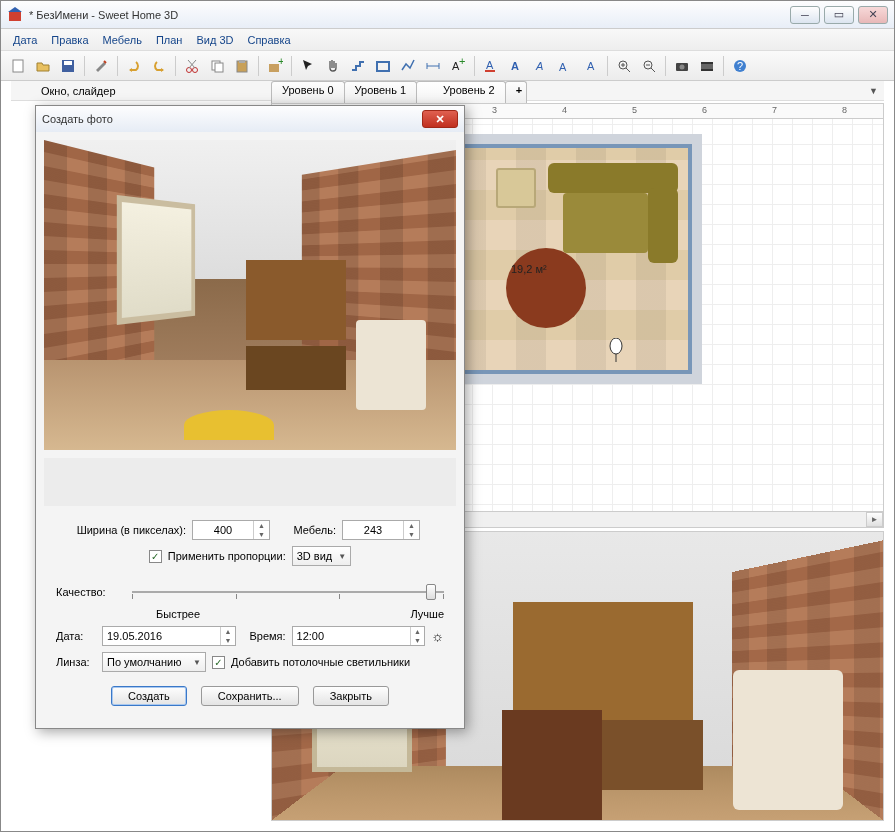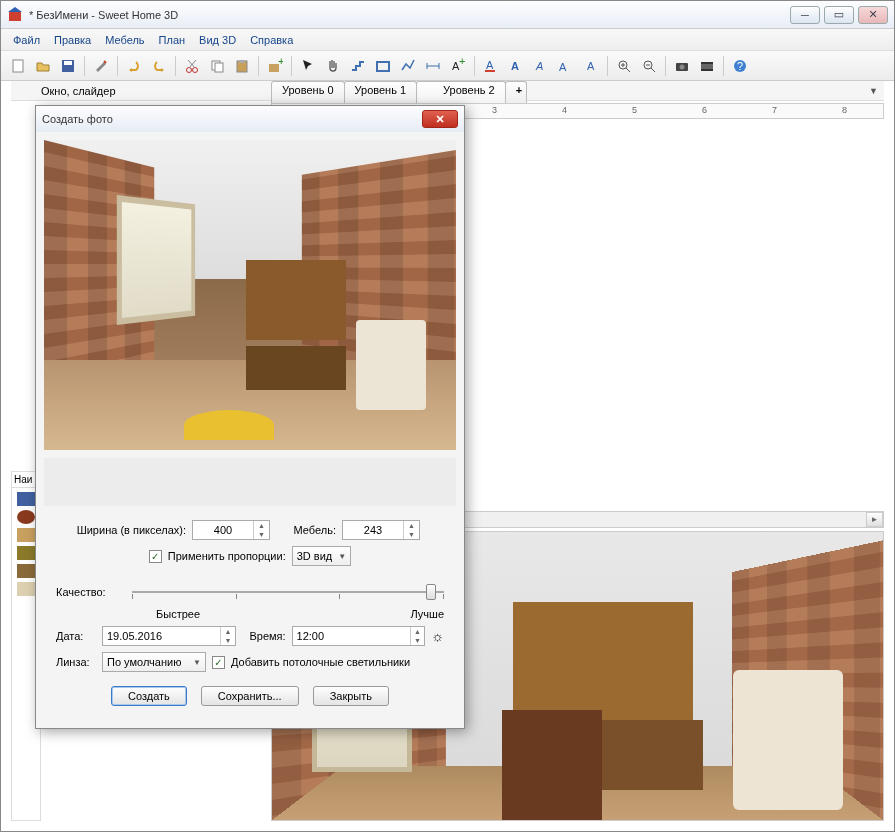--- a/index.html
+++ b/index.html
@@ -102,21 +102,21 @@
     </span>
     <span class="title">* БезИмени - Sweet Home 3D</span>
     <div class="winbtns">
       <div class="winbtn">─</div>
       <div class="winbtn">▭</div>
       <div class="winbtn close">✕</div>
     </div>
   </div>
 
   <div class="menubar">
-    <div class="mitem">Файл</div>
+    <div class="mitem">Дата</div>
     <div class="mitem">Правка</div>
     <div class="mitem">Мебель</div>
     <div class="mitem">План</div>
     <div class="mitem">Вид 3D</div>
     <div class="mitem">Справка</div>
   </div>
 
   <div class="toolbar">
     <div class="tbtn">
         <svg width="16" height="16">
@@ -300,35 +300,47 @@
       <span class="ruler-tick" style="left:80px">1</span>
       <span class="ruler-tick" style="left:150px">2</span>
       <span class="ruler-tick" style="left:220px">3</span>
       <span class="ruler-tick" style="left:290px">4</span>
       <span class="ruler-tick" style="left:360px">5</span>
       <span class="ruler-tick" style="left:430px">6</span>
       <span class="ruler-tick" style="left:500px">7</span>
       <span class="ruler-tick" style="left:570px">8</span>
     </div>
 
+    <div class="plan-area">
+      <div class="room-plan">
+        <div class="furn desk"></div>
+        <div class="furn chair-small"></div>
+        <div class="furn table-round"></div>
+        <div class="furn sofa">
+          <div class="sofa-back"></div>
+            <div class="sofa-seat"></div>
+            <div class="sofa-side"></div>
+        </div>
+        <div class="room-area">19,2 м²</div>
+        <div class="camera-icon">
+          <svg viewBox="0 0 20 26">
+              <ellipse cx="10" cy="8" rx="6" ry="8" fill="#fff" stroke="#333"></ellipse>
+              <path d="M10 16v8" stroke="#333"></path>
+            </svg>
+        </div>
+      </div>
+      <div class="doorarc" style="left:20px;top:200px;"></div>
+      <div class="doorarc" style="left:20px;top:130px;transform:scaleY(-1);"></div>
+    </div>
     <div class="scrollbar-h" style="left:270px;right:10px;top:430px;">
       <div class="sbtn">◄</div>
         <div class="strack"></div>
         <div class="sbtn">►</div>
     </div>
 
-    <div class="left-panel">
-      <div style="font-size:10px;padding:2px;border-bottom:1px solid #ddd;">Наи</div>
-      <div class="furni" style="background:#4060a0;"></div>
-      <div class="furni" style="background:#8a3a1e;border-radius:50%;"></div>
-      <div class="furni" style="background:#c8a060;"></div>
-      <div class="furni" style="background:#8a7a2a;"></div>
-      <div class="furni" style="background:#8a6a3a;"></div>
-      <div class="furni" style="background:#dcd0b0;"></div>
-    </div>
 
     <div class="view3d">
       <div class="wall wall-left"></div>
       <div class="wall wall-right"></div>
       <div class="floor"></div>
       <div style="position:absolute;left:40px;top:120px;width:100px;height:120px;background:linear-gradient(#f0ecd8,#dcd6c0);border:5px solid #c4b898;"></div>
       <div style="position:absolute;right:190px;top:70px;width:180px;height:130px;background:#9a6a30;"></div>
       <div style="position:absolute;right:180px;bottom:30px;width:180px;height:70px;background:#7a502a;"></div>
       <div style="position:absolute;right:40px;bottom:10px;width:110px;height:140px;background:#ede4d4;border-radius:6px;"></div>
       <div style="position:absolute;left:230px;bottom:0;width:100px;height:110px;background:#6a3a20;"></div>

